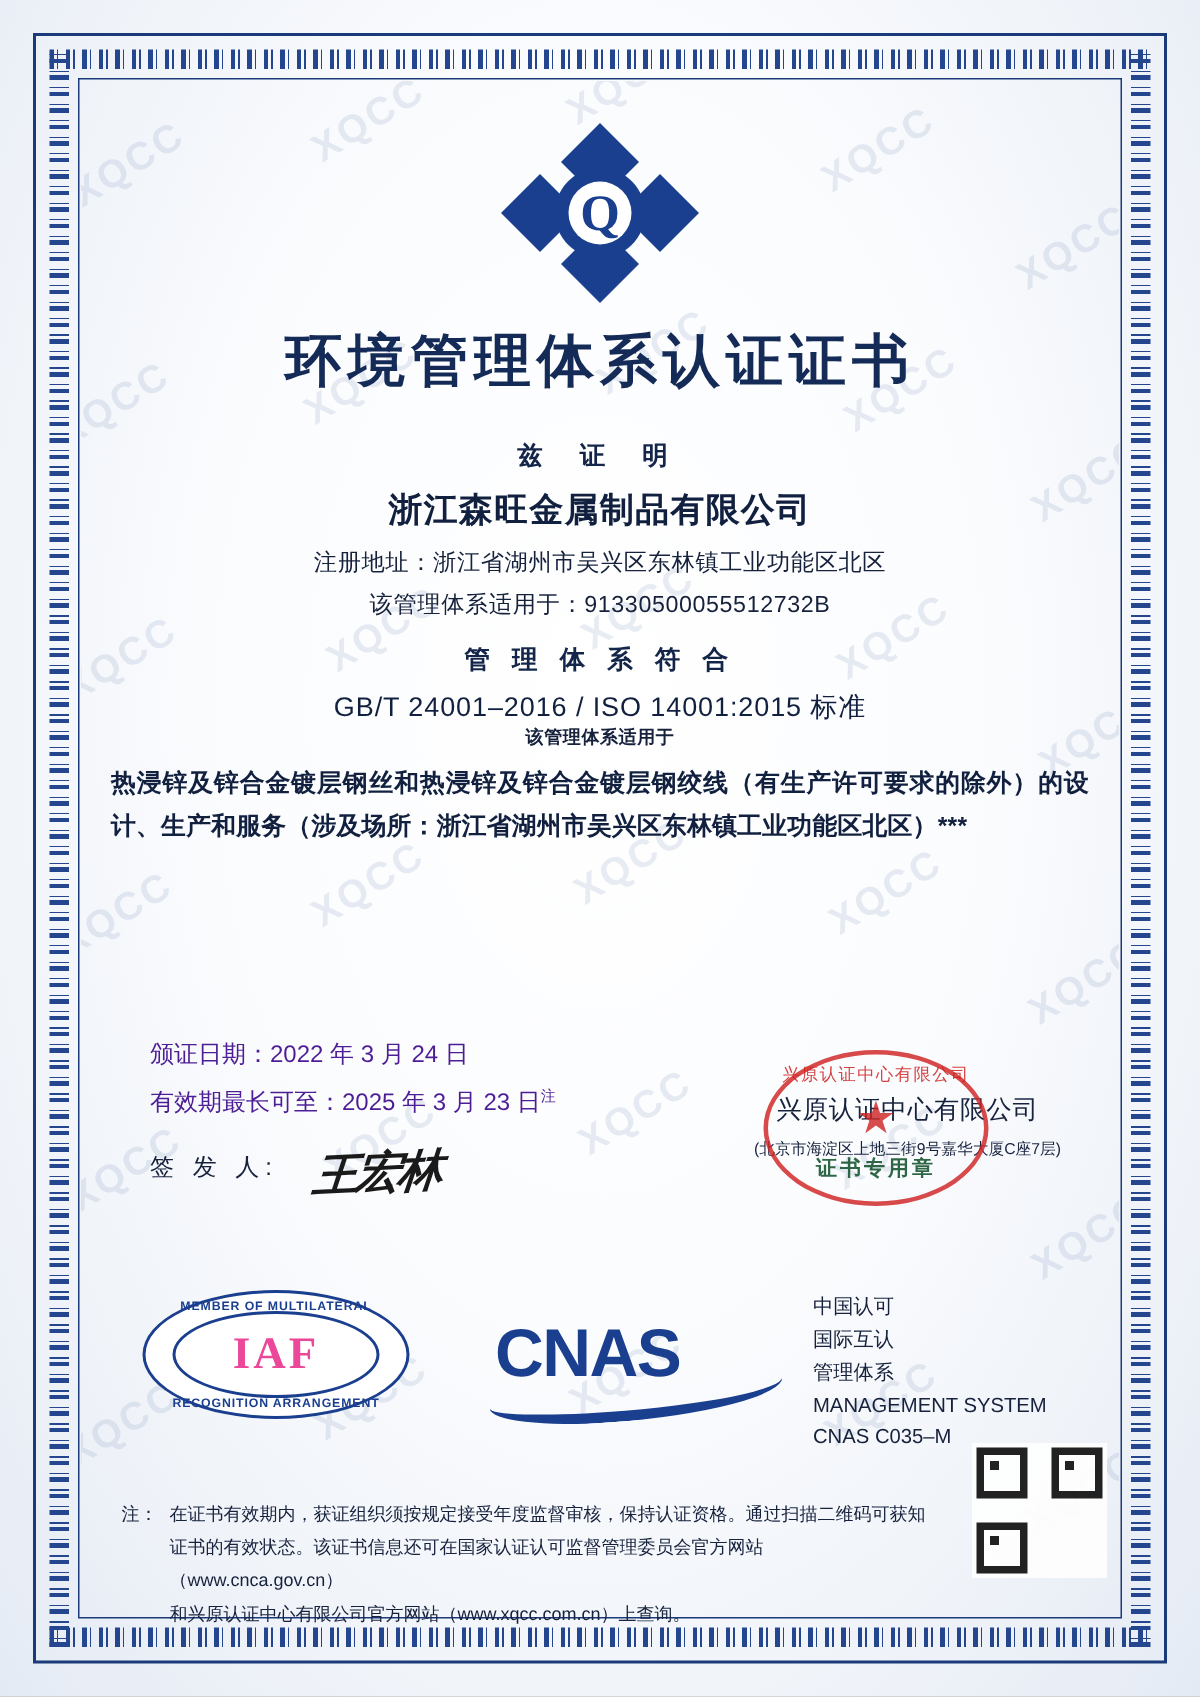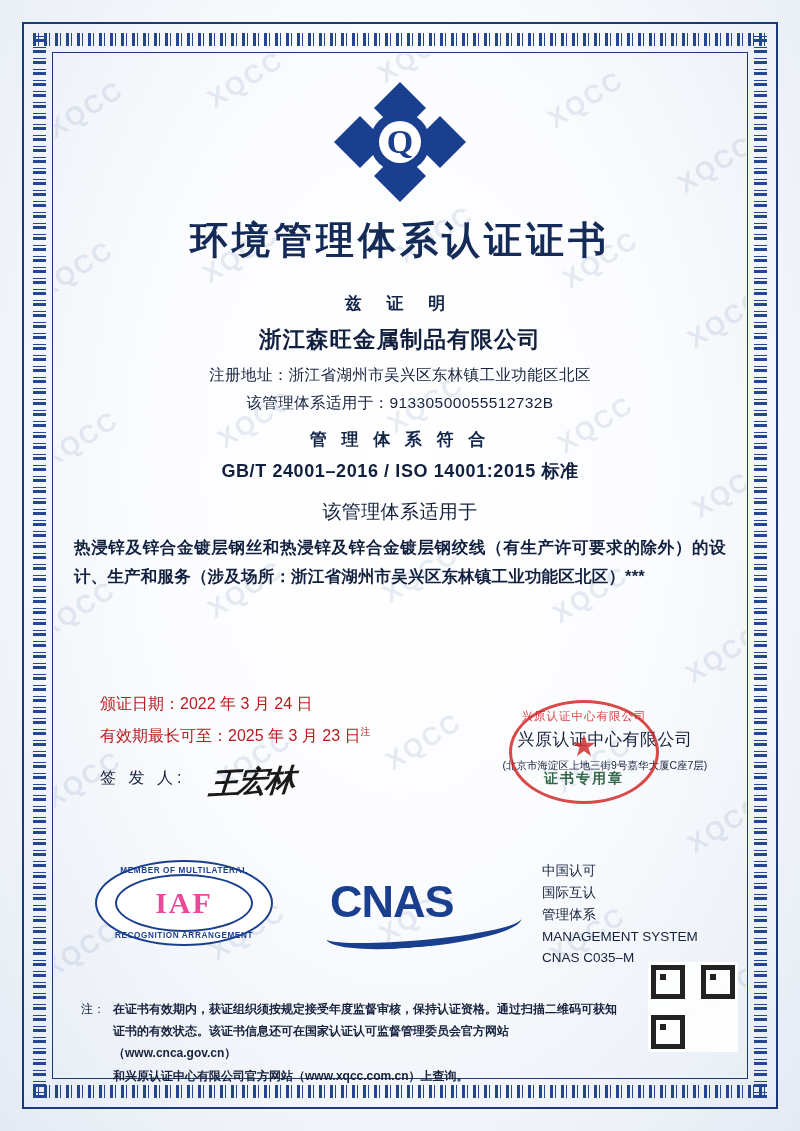--- a/index.html
+++ b/index.html
@@ -148,48 +148,49 @@
   .sys-conform {
     font-size: 17px;
     font-weight: bold;
     letter-spacing: 5px;
     margin-top: 14px;
     margin-bottom: 8px;
     color: #14254a;
   }
   .standard {
     font-size: 18px;
-    font-weight: bold;
+    font-weight: normal;
     letter-spacing: 0.6px;
-    margin-bottom: 16px;
+    margin-bottom: 0;
     color: #12203f;
   }
   .applies {
-    font-size: 19px;
+    font-size: 12px;
     margin-bottom: 8px;
     letter-spacing: 0.4px;
+    font-weight: bold;
   }
   .scope {
     font-size: 16.5px;
     font-weight: bold;
     line-height: 1.75;
     text-align: justify;
     text-align-last: left;
     padding: 0 14px;
     color: #12203f;
     letter-spacing: 0.2px;
   }
 
   
   .dates {
     position: absolute;
     left: 100px;
     top: 688px;
     font-size: 16px;
-    color: #b91c1c;
+    color: #4c1d95;
     line-height: 2.0;
   }
   .dates .sup {
     font-size: 10px;
     vertical-align: super;
   }
   .sign-row {
     position: absolute;
     left: 100px;
     top: 762px;
@@ -405,21 +406,20 @@
     line-height: 1.85;
     color: #16213c;
   }
   .footnote .fn-label {
     position: absolute;
     left: -4px;
     top: 0;
   }
   .footnote .fn-body {
     margin-left: 28px;
-    font-weight: bold;
   }
 </style>
 </head>
 <body>
 
 <div class="cert-page">
   <div class="cert-bg"></div>
 
   <div class="frame-outer"></div>
   <div class="frame-band-inner">

